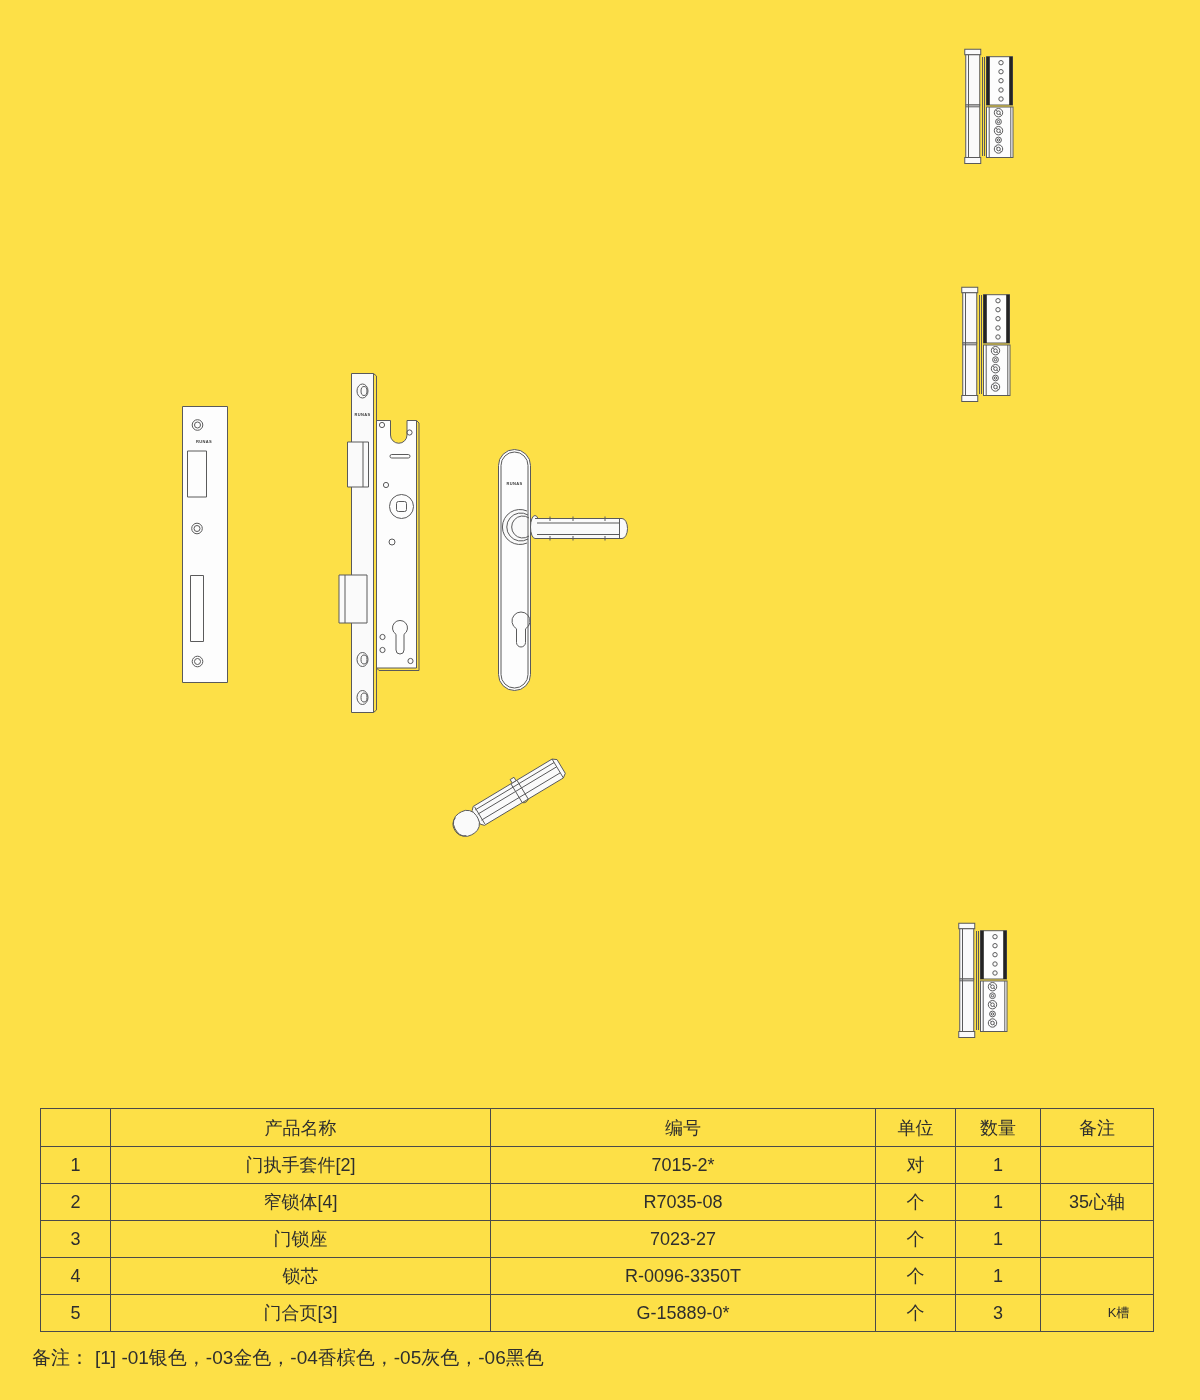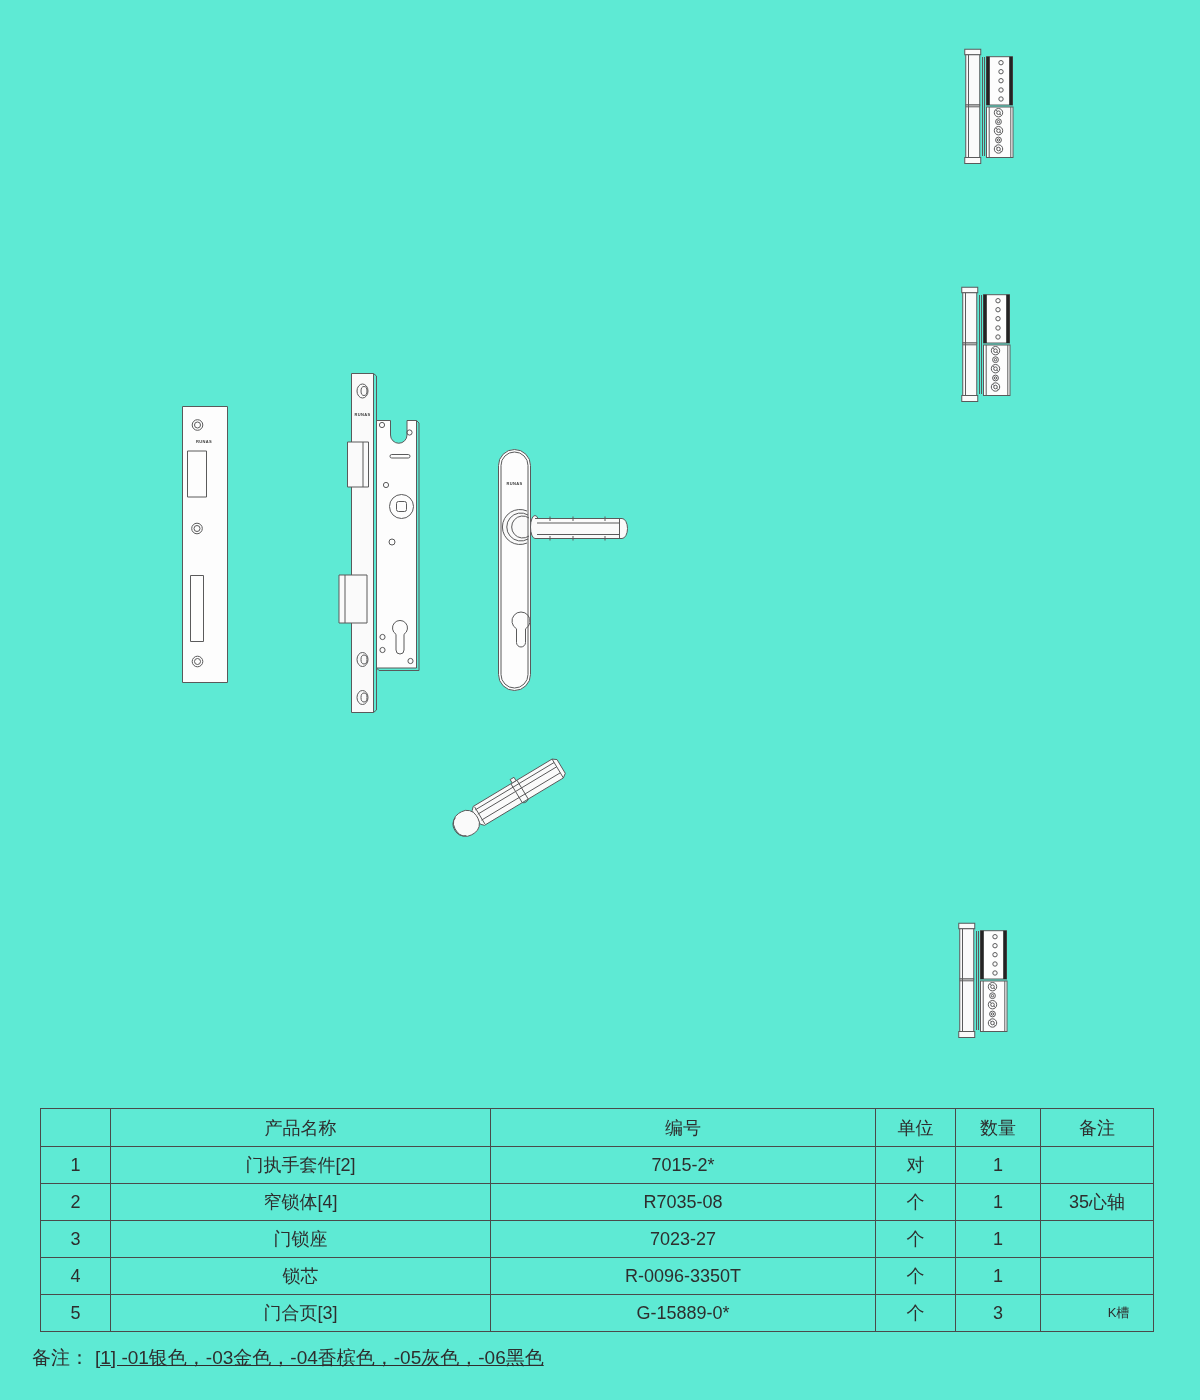--- a/index.html
+++ b/index.html
@@ -3,21 +3,21 @@
 <meta charset="utf-8">
 <style>
   html,body{margin:0;padding:0;}
   body{
     font-family:"Liberation Sans","DejaVu Sans",sans-serif;
     background:#e8e8e8;
   }
   .page{
     position:relative;
     width:1200px;height:1400px;
-    background:#5eead4;
+    background:#fde047;
     margin:0 auto;
     overflow:hidden;
     color:#2e2e2e;
   }
   .drawing{position:absolute;}
   .drawing *{vector-effect:non-scaling-stroke;}
 
   
   .parts-table{
     position:absolute;left:40px;top:1108px;width:1113px;
@@ -34,21 +34,21 @@
   .parts-table thead th{height:37px;}
   .parts-table td.small-note{font-size:13px;padding-left:47px;}
 
   
   .notes{
     position:absolute;left:32px;top:1344px;
     display:flex;align-items:flex-start;
     font-size:19px;line-height:27px;color:#2e2e2e;
   }
   .notes .notes-label{flex:0 0 auto;margin-right:6px;}
-  .notes .note-lines{display:flex;flex-direction:column;text-decoration:underline;}
+  .notes .note-lines{display:flex;flex-direction:column;}
 
   .brand-mark{
     font-size:4px;font-weight:bold;letter-spacing:.4px;
     fill:#3a3a3a;
   }
 </style>
 </head>
 <body>
 
 <div class="page">

